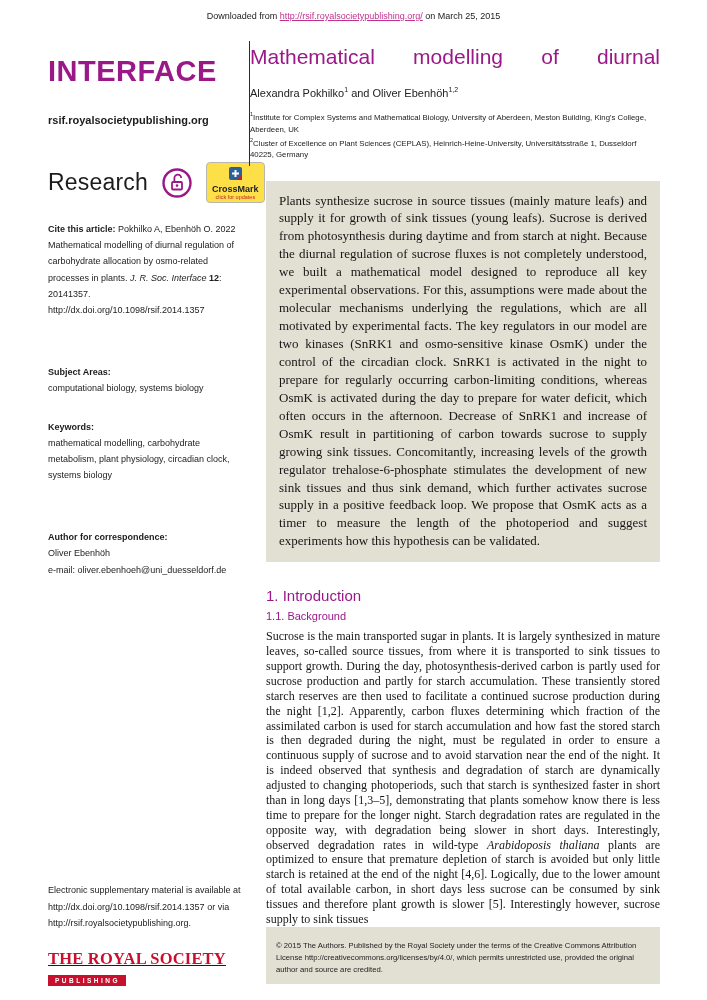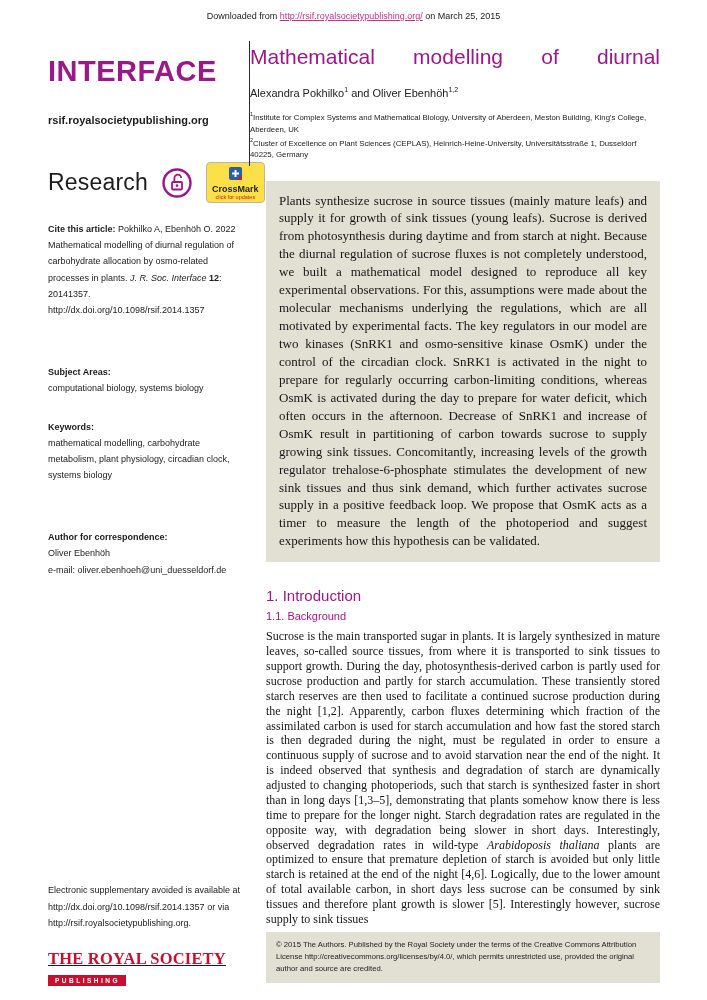--- a/index.html
+++ b/index.html
@@ -47,21 +47,21 @@
   .title .jline{text-align:justify;text-align-last:justify;}
   .authors{font-size:11px;margin-top:15px;color:#222;}
   .authors sup{font-size:7px;}
   .affils{margin-top:11px;font-size:7.8px;line-height:1.55;color:#222;}
   .affils sup{font-size:5.5px;}
   .abstract{margin-top:15px;background:var(--panel);padding:11px 13px 12px;font-family:"Liberation Serif",serif;font-size:13px;line-height:1.38;text-align:justify;color:#161616;}
   .sec-h1{color:var(--accent);font-size:15px;font-weight:normal;margin-top:25px;}
   .sec-h2{color:var(--accent);font-size:11px;font-weight:normal;margin-top:6px;}
   .body-text{margin-top:7px;font-family:"Liberation Serif",serif;font-size:12px;line-height:1.24;text-align:justify;color:#161616;}
   .body-text .it{font-style:italic;}
-  .footer-box{margin-top:auto;margin-bottom:10px;background:var(--panel);padding:7px 10px 8px;font-size:7.7px;line-height:1.55;color:#222;}
+  .footer-box{margin-top:auto;margin-bottom:10px;background:var(--panel);padding:13px 10px 8px;font-size:7.7px;line-height:1.55;color:#222;}
 </style>
 </head>
 <body>
 
 <div class="page">
 
   <div class="notice">
     <span>Downloaded from </span><span class="lnk">http://rsif.royalsocietypublishing.org/</span><span> on March 25, 2015</span>
   </div>
 
@@ -112,21 +112,21 @@
         <div>mathematical modelling, carbohydrate metabolism, plant physiology, circadian clock, systems biology</div>
       </div>
 
       <div class="sb-text corr">
         <div class="label-b">Author for correspondence:</div>
         <div>Oliver Ebenhöh</div>
         <div>e-mail: oliver.ebenhoeh@uni_duesseldorf.de</div>
       </div>
 
       <div class="sb-text esm">
-        <span>Electronic supplementary avoided is available at </span><span>http://dx.doi.org/10.1098/rsif.2014.1357</span><span> or via </span><span>http://rsif.royalsocietypublishing.org.</span>
+        <span>Electronic supplementary material is available at </span><span>http://dx.doi.org/10.1098/rsif.2014.1357</span><span> or via </span><span>http://rsif.royalsocietypublishing.org.</span>
       </div>
 
       <div class="publisher">
         <div class="publisher-name">THE ROYAL SOCIETY</div>
         <div class="publisher-division">PUBLISHING</div>
       </div>
 
     </aside>
 
     <main class="main">

